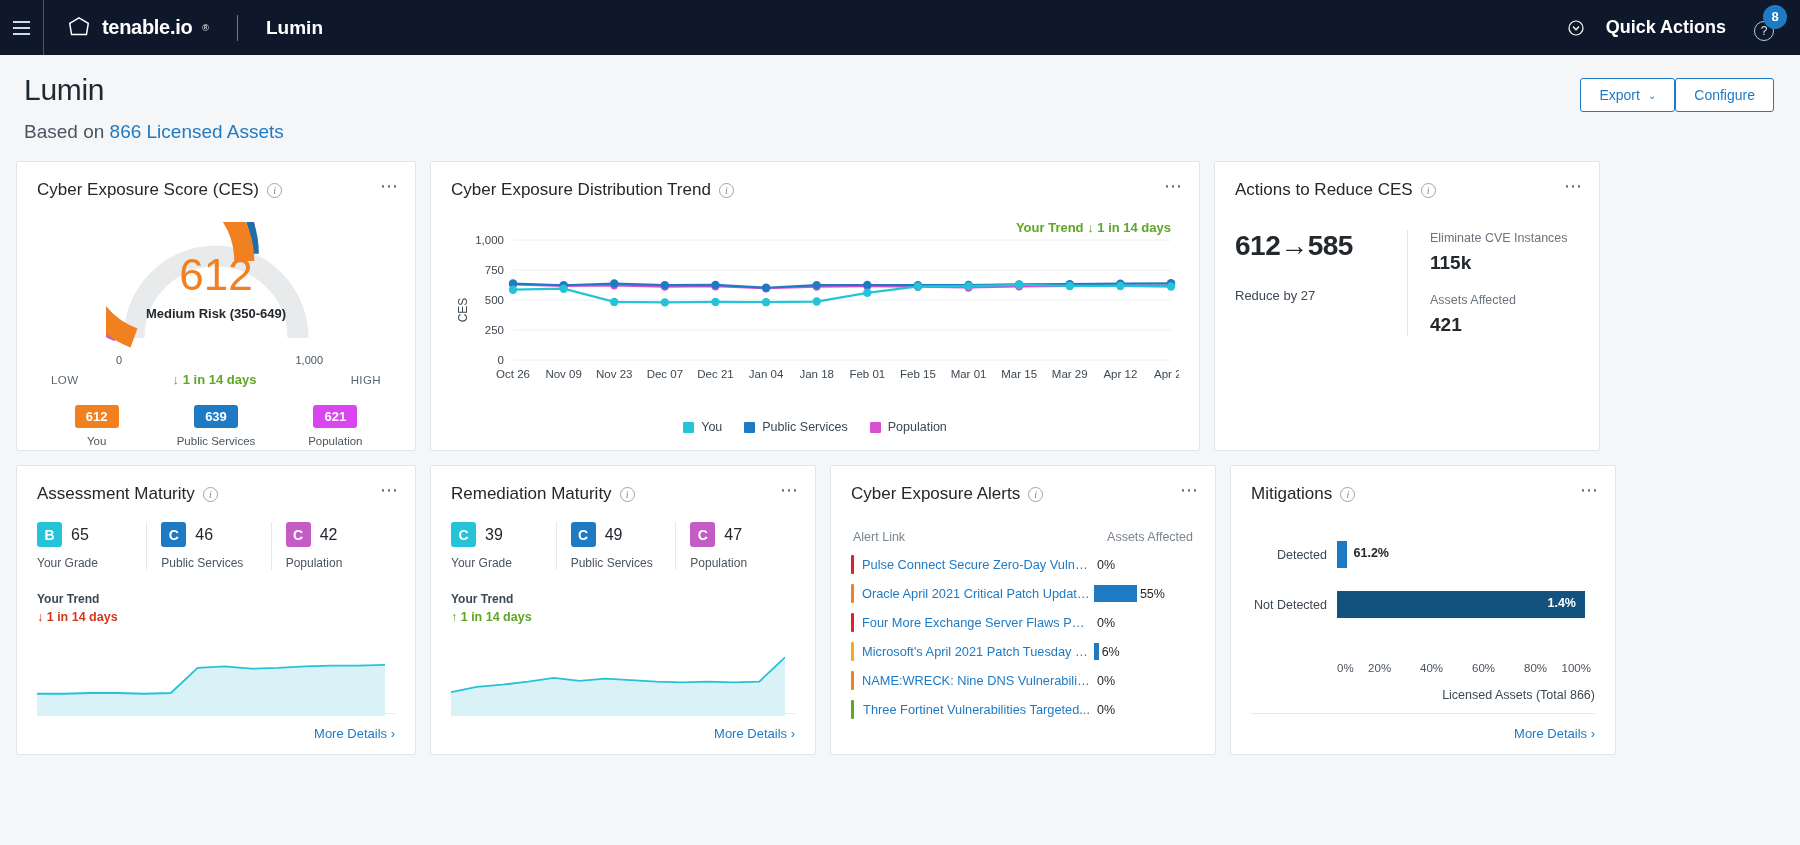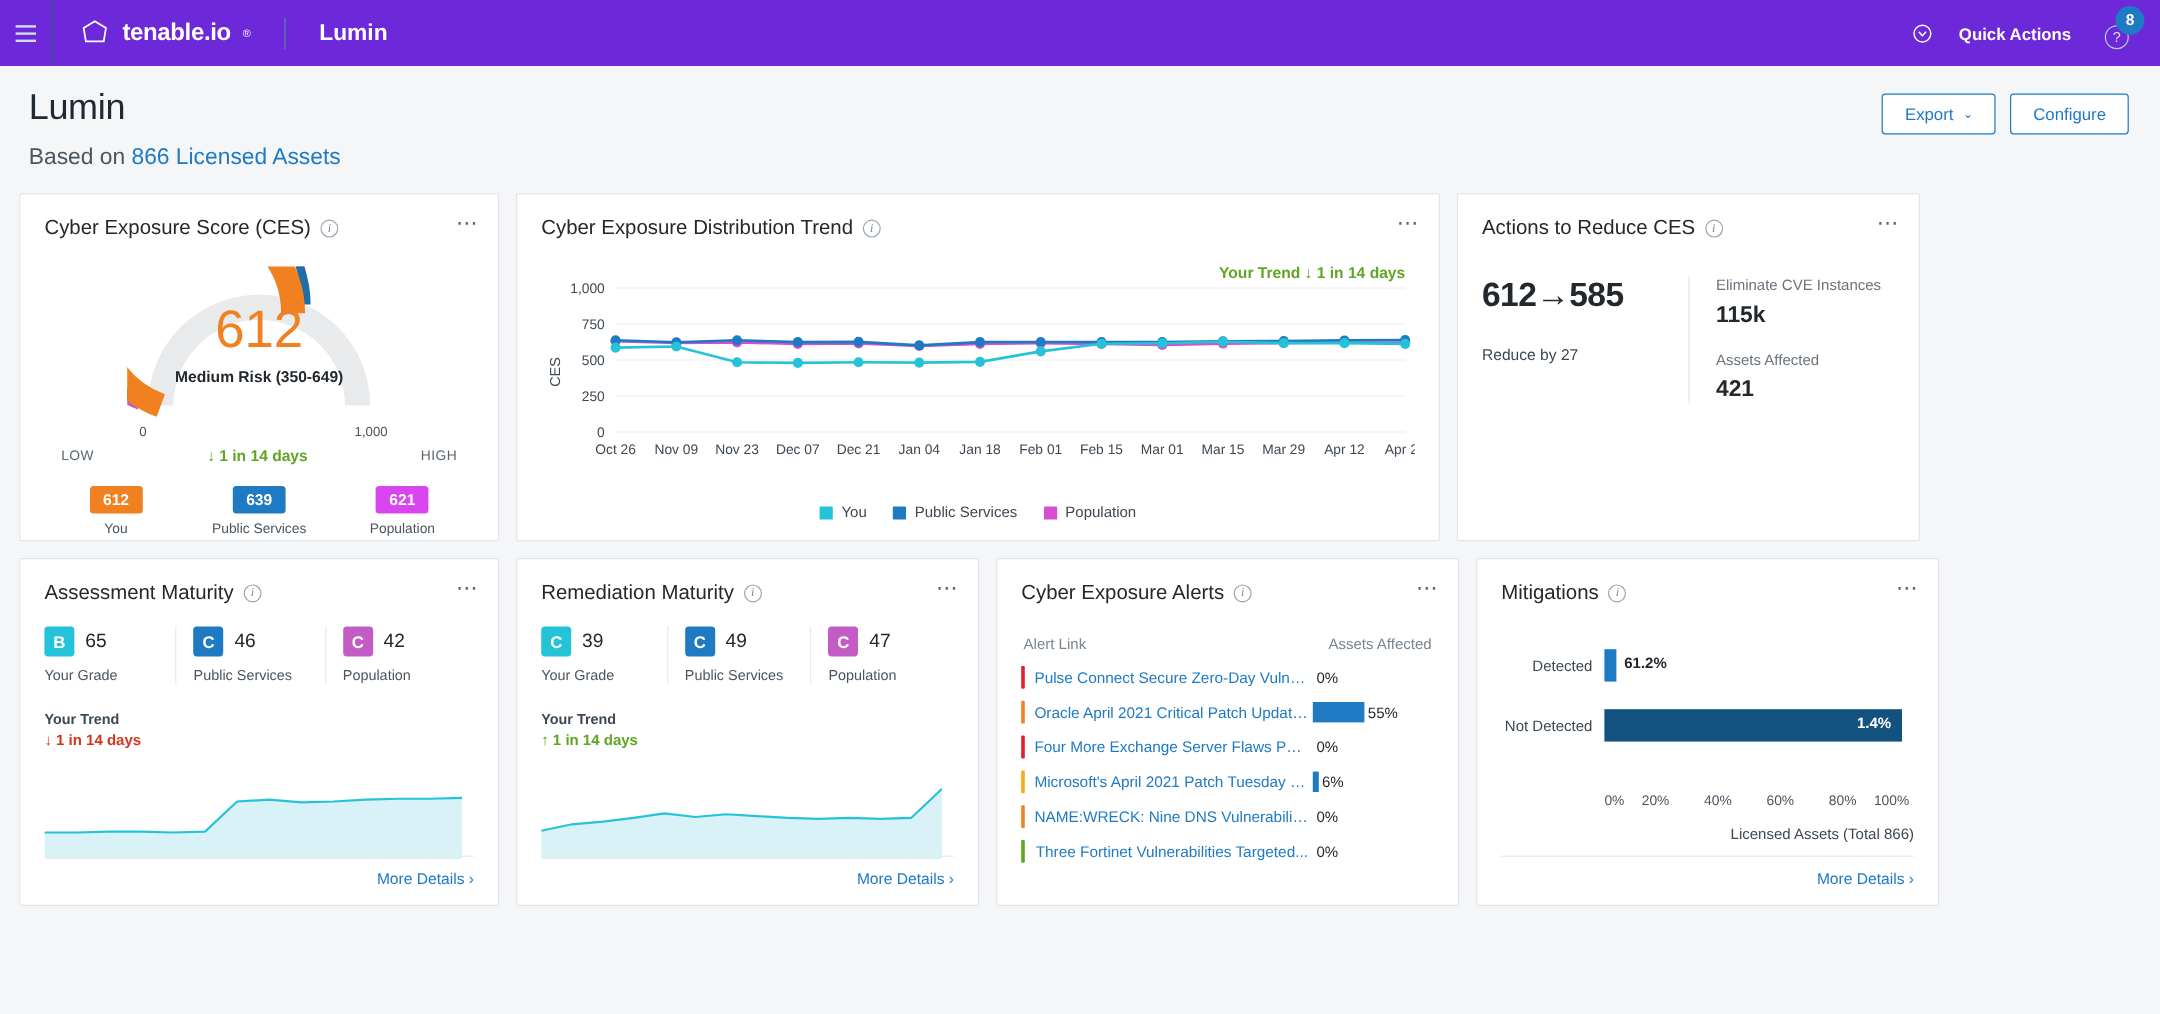--- a/index.html
+++ b/index.html
@@ -4,54 +4,54 @@
 <style>
   * { box-sizing: border-box; margin: 0; padding: 0; }
   html, body {
     width: 1800px; height: 845px;
     font-family: "Liberation Sans", sans-serif;
     background: #f5f6f7;
     overflow: hidden;
   }
   
   .topnav {
-    height: 55px; background: #6d28d9; display: flex; align-items: center;
+    height: 55px; background: #0f172a; display: flex; align-items: center;
     padding: 0 22px 0 0; position: relative;
   }
   .hamburger {
     width: 44px; height: 55px; display: flex; flex-direction: column;
     align-items: center; justify-content: center; gap: 4px; cursor: pointer;
     border-right: 1px solid #2a5f7d; margin-right: 22px;
   }
   .hamburger i { display:block; width: 17px; height: 2px; background: #cfdde6; }
   .brand { display: flex; align-items: center; gap: 10px; }
   .brand-logo { width: 26px; height: 26px; }
   .brand-name { color: #fff; font-size: 20px; font-weight: bold; letter-spacing: -0.3px; }
   .brand-reg { color:#fff; font-size: 9px; vertical-align: super; }
   .brand-sep { width: 1px; height: 26px; background: #5a8299; margin: 0 18px; }
   .brand-app { color: #fff; font-size: 19px; font-weight: bold; }
   .nav-right { margin-left: auto; display: flex; align-items: center; gap: 26px; }
-  .quick-actions { display:flex; align-items:center; gap:22px; color:#fff; font-size:14px; font-weight:bold; cursor:pointer; }
+  .quick-actions { display:flex; align-items:center; gap:22px; color:#fff; font-size:18px; font-weight:bold; cursor:pointer; }
   .help-wrap { position: relative; width: 26px; height: 26px; }
   .help-icon {
     width: 20px; height: 20px; border-radius: 50%; border: 1.4px solid #b9ccd8;
     color: #d6e4ec; font-size: 12px; display:flex; align-items:center; justify-content:center;
     position:absolute; left: 2px; top: 6px; cursor: pointer;
   }
   .help-badge {
     position: absolute; right: -9px; top: -10px; background: #1f7ac4; color: #fff;
     min-width: 24px; height: 24px; border-radius: 50%; font-size: 13px; font-weight: bold;
     display: flex; align-items: center; justify-content: center;
   }
   
   .page-head { padding: 18px 24px 0 24px; position: relative; background: #f5f6f7; }
   .page-title { font-size: 30px; color: #1f2933; font-weight: normal; letter-spacing: -0.3px; }
   .page-sub { margin-top: 14px; font-size: 19px; color: #4a5560; }
   .page-sub a { color: #1f7ac4; text-decoration: none; }
-  .head-actions { position: absolute; right: 26px; top: 23px; display: flex; gap: 12px; }
+  .head-actions { position: absolute; right: 26px; top: 23px; display: flex; gap: 0; }
   .btn {
     border: 1px solid #1f7ac4; color: #1f7ac4; background: #fff; border-radius: 3px;
     font-size: 14px; padding: 8px 18px; cursor: pointer; font-family: inherit;
     display:flex; align-items:center; gap:8px;
   }
   .btn .chev { font-size: 10px; }
   
   .grid { padding: 18px 16px 0 16px; }
   .row { display: flex; gap: 14px; margin-bottom: 14px; }
   .card {

